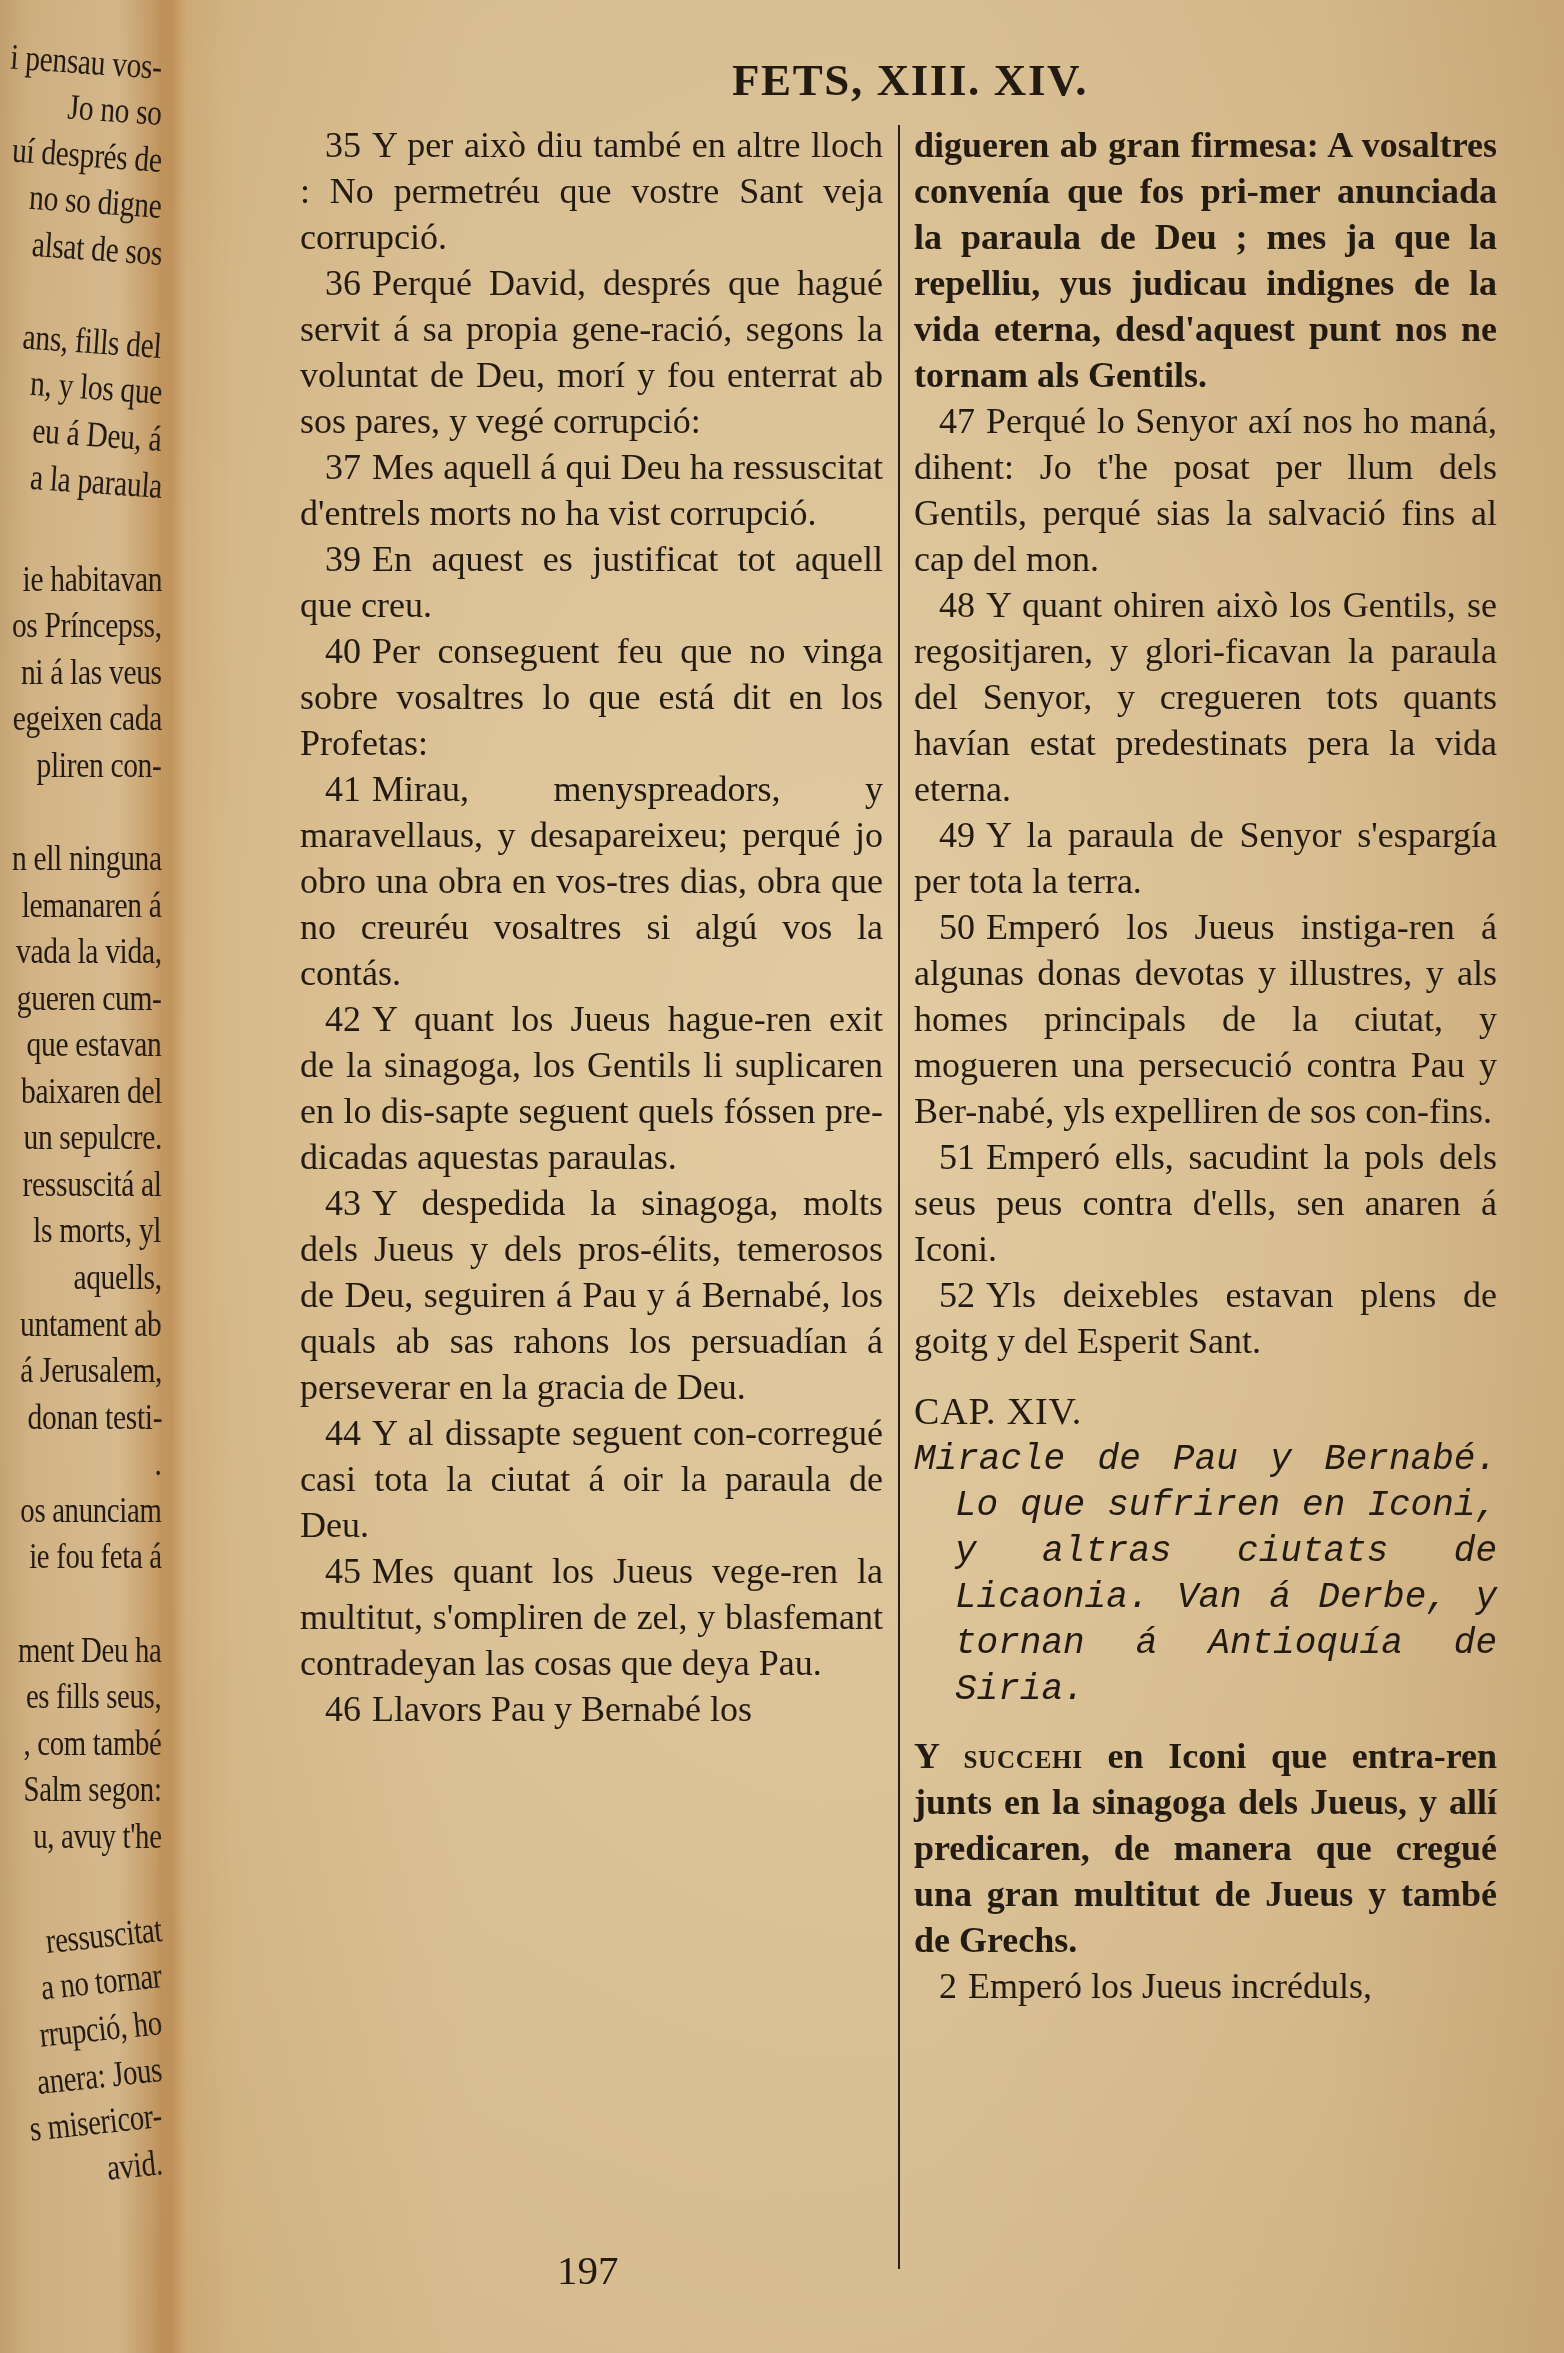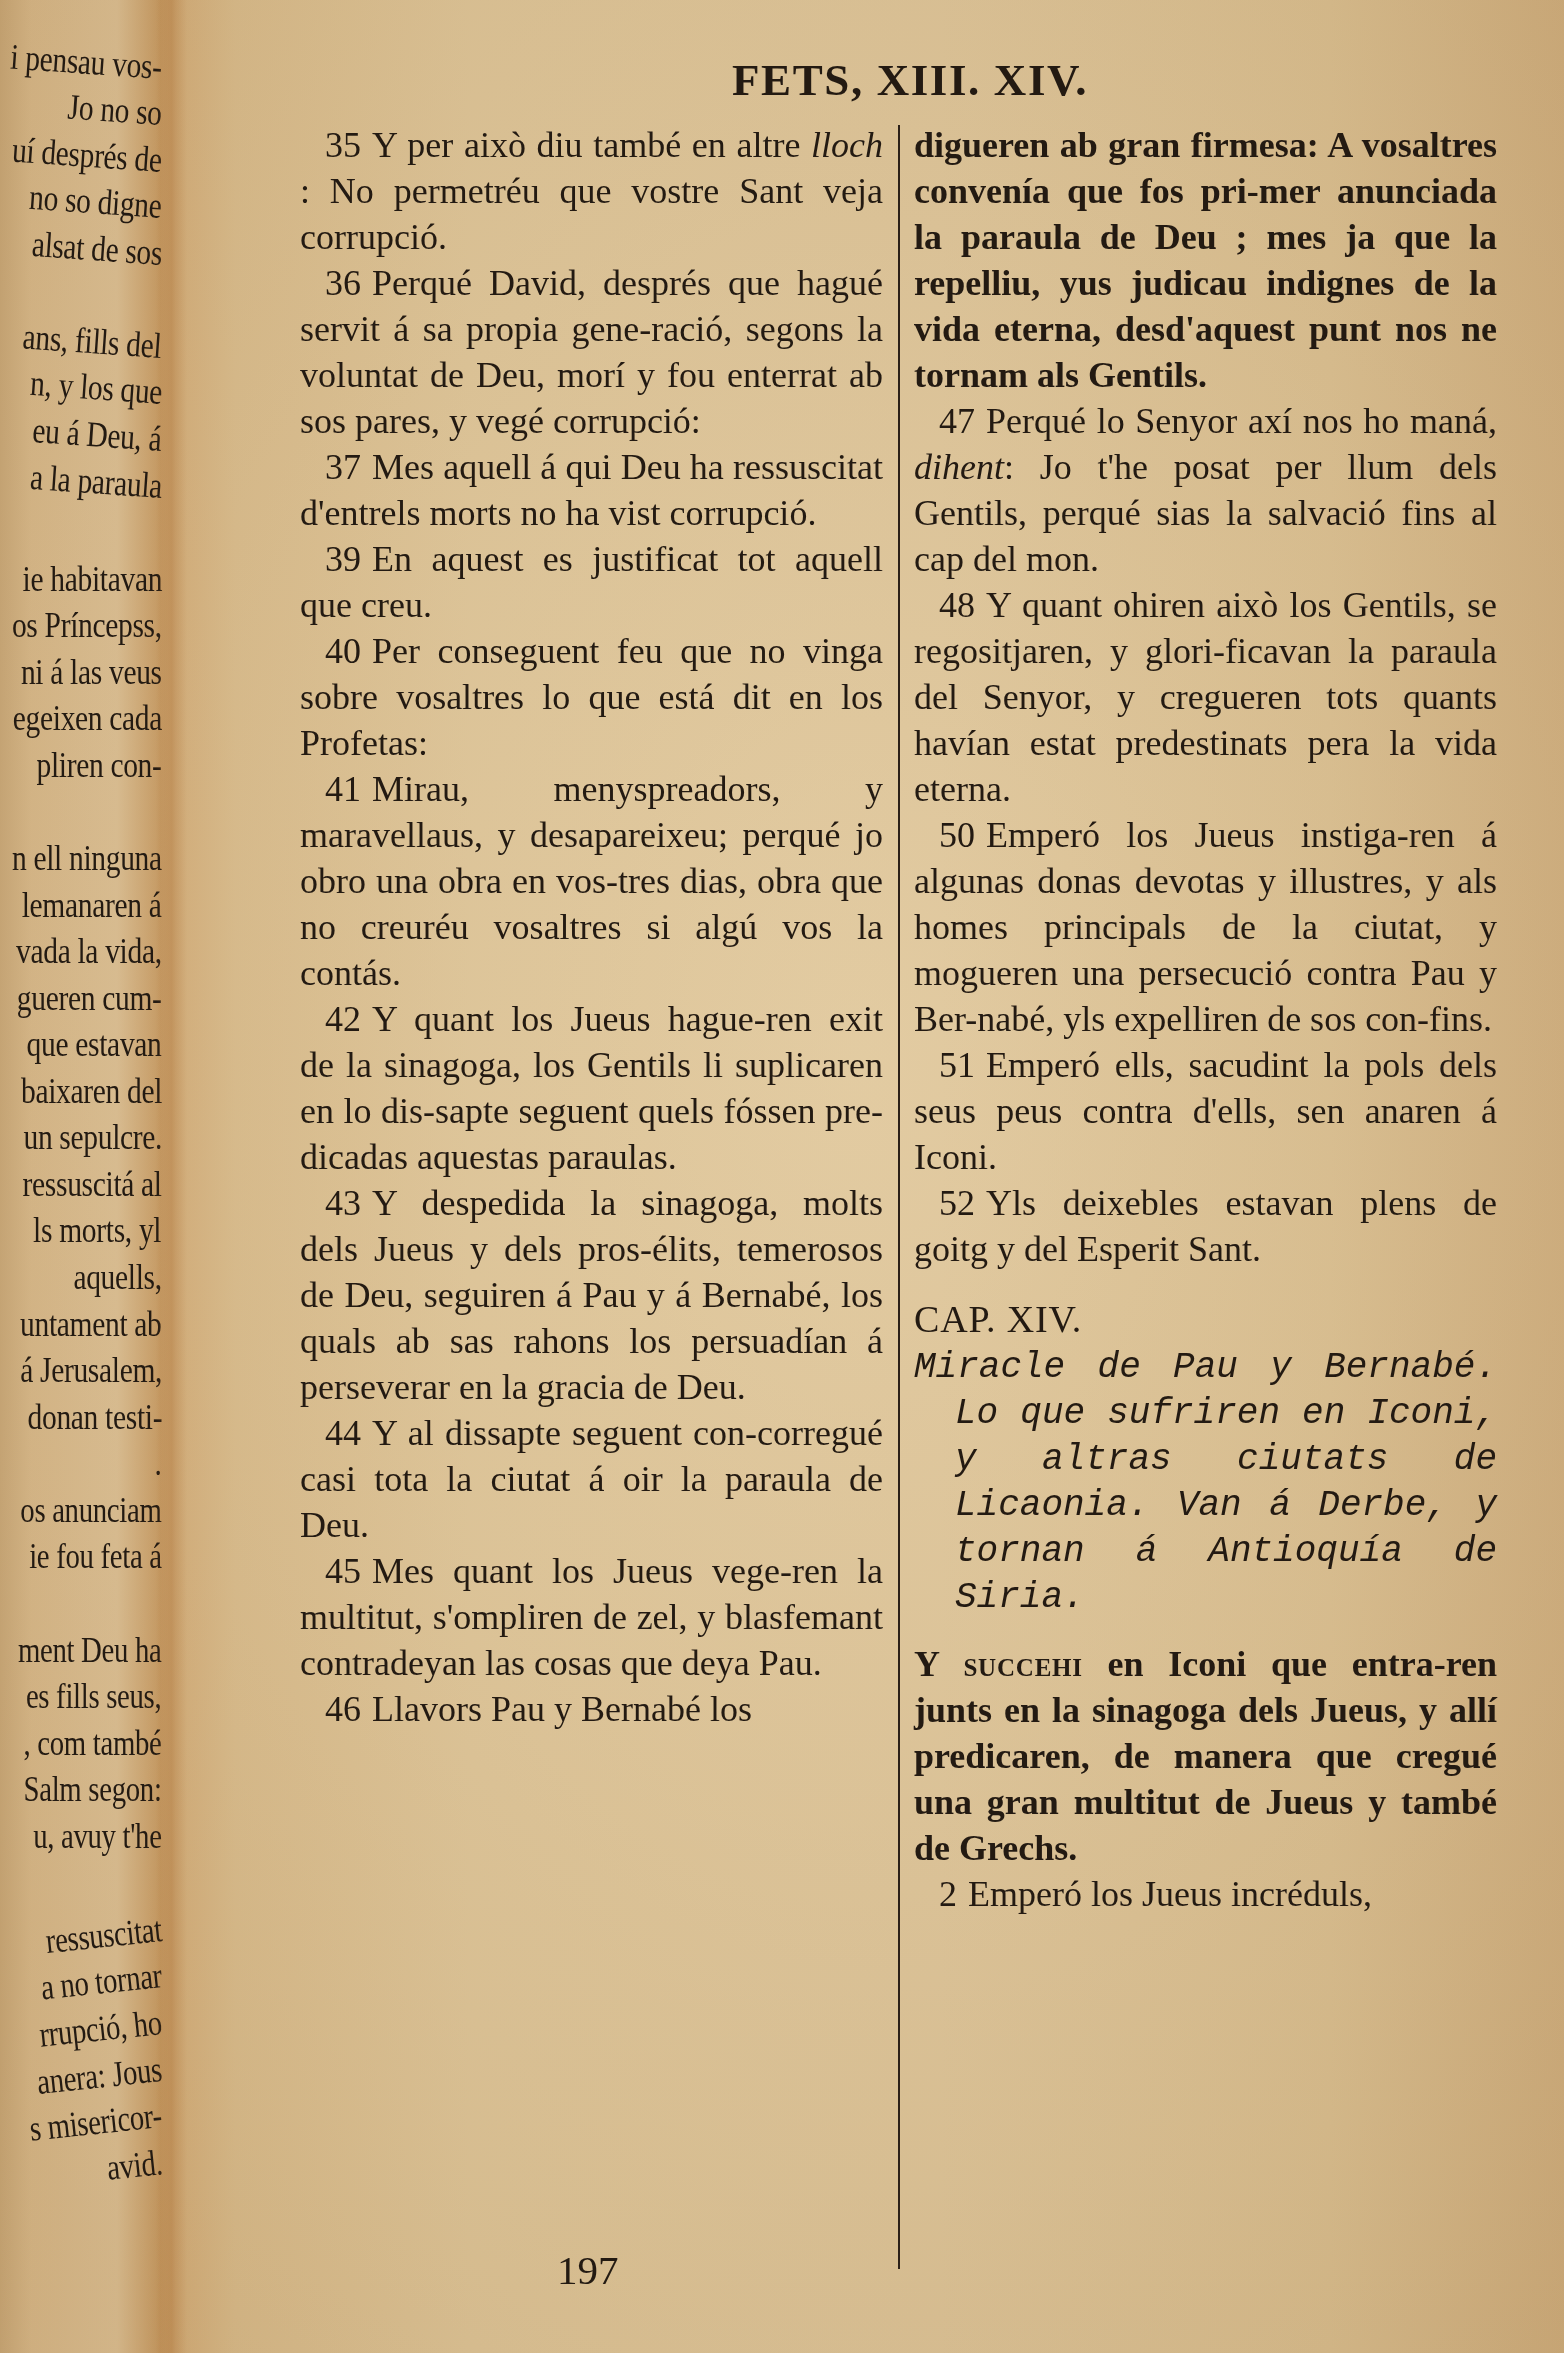--- a/index.html
+++ b/index.html
@@ -19,21 +19,21 @@
     background: linear-gradient(90deg, rgba(160,100,40,0.0), rgba(170,110,50,0.35), rgba(160,100,40,0.0)); }
   
   .running-head { position:absolute; top:54px; left:732px; font-size:45px; font-weight:bold; letter-spacing:1.6px; }
   .column { position:absolute; top:122px; width:583px; font-size:36px; line-height:46px; text-align:justify; }
   .col-left { left:300px; }
   .col-right { left:914px; width:583px; }
   .divider { position:absolute; left:898px; top:125px; width:2.3px; height:2144px; background:#2b2018; }
   .verse { text-indent:25px; margin:0; hyphens:manual; }
   .verse .num { margin-right:11px; }
   .cont { margin:0;font-weight:bold; }
-  .italic { font-style:italic; }
+  .italic { }
   .cap-title { margin:23.5px 0 3.1px 0; font-size:38px; letter-spacing:0.8px; }
   .summary { font-style:italic; margin:0 0 20.3px 0; padding-left:41px; text-indent:-41px; text-align:justify;font-family:Liberation Mono, monospace; }
   .smallcaps { font-variant: small-caps; letter-spacing:0.8px; }
   .page-number { position:absolute; top:2246px; left:557px; font-size:41px; }
 </style>
 </head>
 <body>
 
 <div class="shade"></div>
 
@@ -102,20 +102,21 @@
   <p class="verse"><span class="num">45</span><span>Mes quant los Jueus vege-ren la multitut, s'ompliren de zel, y blasfemant contradeyan las cosas que deya Pau.</span></p>
   <p class="verse"><span class="num">46</span><span>Llavors Pau y Bernabé los</span></p>
 </div>
 
 <div class="divider"></div>
 
 <div class="column col-right">
   <p class="cont"><span>digueren ab gran firmesa: A vosaltres convenía que fos pri-mer anunciada la paraula de Deu ; mes ja que la repelliu, yus judicau indignes de la vida eterna, desd'aquest punt nos ne tornam als Gentils.</span></p>
   <p class="verse"><span class="num">47</span><span>Perqué lo Senyor axí nos ho maná, </span><span class="italic">dihent</span><span>: Jo t'he posat per llum dels Gentils, perqué sias la salvació fins al cap del mon.</span></p>
   <p class="verse"><span class="num">48</span><span>Y quant ohiren això los Gentils, se regositjaren, y glori-ficavan la paraula del Senyor, y cregueren tots quants havían estat predestinats pera la vida eterna.</span></p>
+  <p class="verse"><span class="num">49</span><span>Y la paraula de Senyor s'espargía per tota la terra.</span></p>
   <p class="verse"><span class="num">50</span><span>Emperó los Jueus instiga-ren á algunas donas devotas y illustres, y als homes principals de la ciutat, y mogueren una persecució contra Pau y Ber-nabé, yls expelliren de sos con-fins.</span></p>
   <p class="verse"><span class="num">51</span><span>Emperó ells, sacudint la pols dels seus peus contra d'ells, sen anaren á Iconi.</span></p>
   <p class="verse"><span class="num">52</span><span>Yls deixebles estavan plens de goitg y del Esperit Sant.</span></p>
   <div class="cap-title">CAP. XIV.</div>
   <p class="summary">Miracle de Pau y Bernabé. Lo que sufriren en Iconi, y altras ciutats de Licaonia. Van á Derbe, y tornan á Antioquía de Siria.</p>
   <p class="cont"><span>Y</span> <span class="smallcaps">succehi</span><span> en Iconi que entra-ren junts en la sinagoga dels Jueus, y allí predicaren, de manera que cregué una gran multitut de Jueus y també de Grechs.</span></p>
   <p class="verse"><span class="num">2</span><span>Emperó los Jueus incréduls,</span></p>
 </div>
 
 <div class="page-number">197</div>

